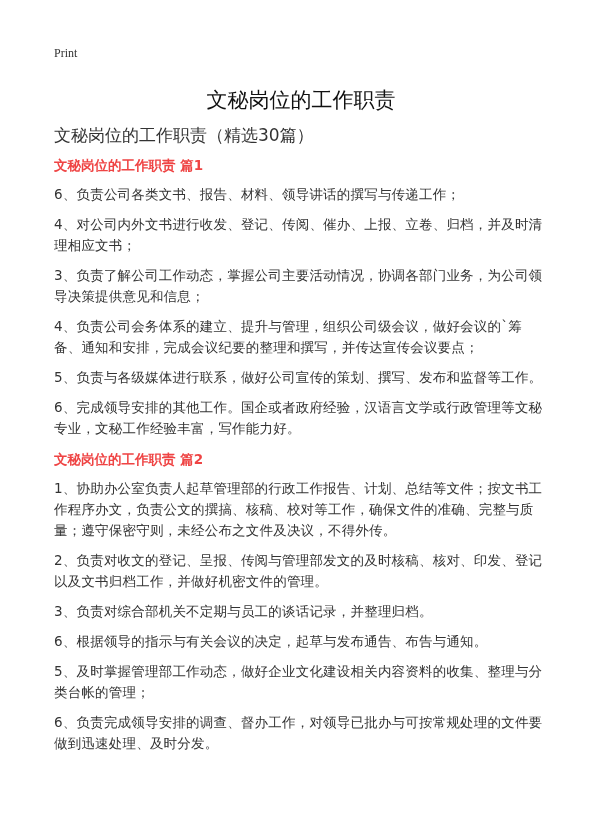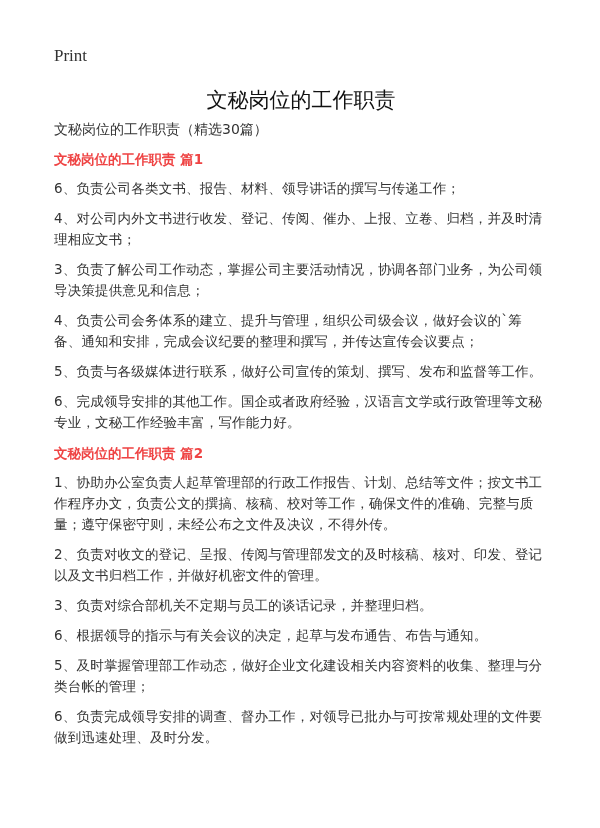--- a/index.html
+++ b/index.html
@@ -5,28 +5,28 @@
   html, body { margin: 0; padding: 0; background: #ffffff; }
   body {
     width: 600px; height: 828px; overflow: hidden; position: relative;
     font-family: "DejaVu Sans", "Liberation Sans", sans-serif;
     color: #222222;
   }
   .page { position: absolute; left: 54px; top: 0; width: 494px; }
   .print-label {
     position: absolute; top: 46px; left: 0;
     font-family: "Liberation Serif", "DejaVu Serif", serif;
-    font-size: 17px; color: #333;
+    font-size: 12px; color: #333;
   }
   .doc-title {
     position: absolute; top: 86px; left: 0; width: 494px; text-align: center;
     font-size: 21px; color: #111; font-weight: normal; margin: 0;
   }
   .content { position: absolute; top: 118px; left: 0; width: 494px; }
-  .subtitle { font-size: 14px; line-height: 22px; margin: 0 0 8px 0; color: #333; }
+  .subtitle { font-size: 17px; line-height: 22px; margin: 6px 0 8px 0; color: #333; }
   .section-heading { font-size: 13.5px; font-weight: bold; line-height: 22px; margin: 0 0 8px 0; color: #ef4444; }
   .para { font-size: 13.5px; line-height: 21px; margin: 0 0 9px 0; color: #333; letter-spacing: 0.2px; }
 </style>
 </head>
 <body>
 
 <div class="page">
   <div class="print-label">Print</div>
   <h1 class="doc-title">文秘岗位的工作职责</h1>
 

